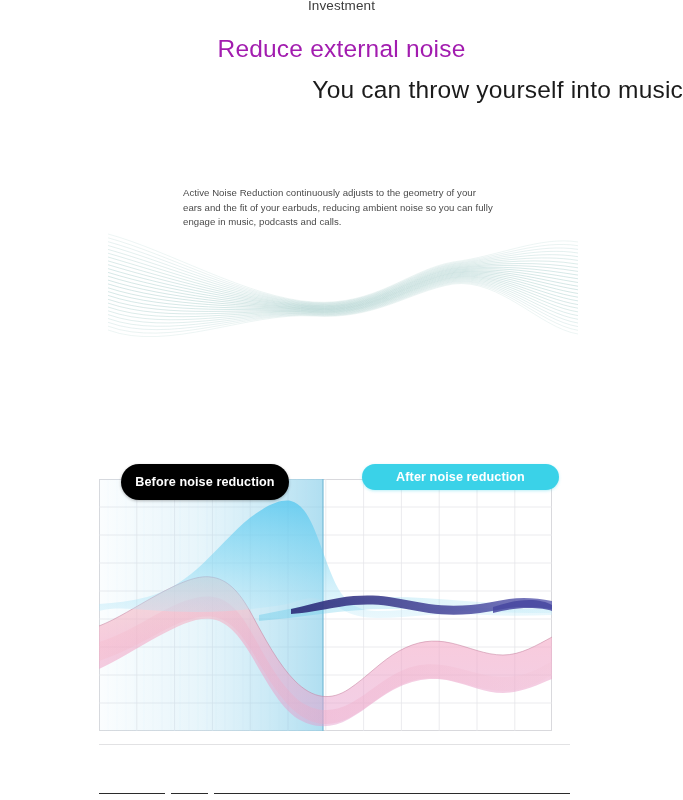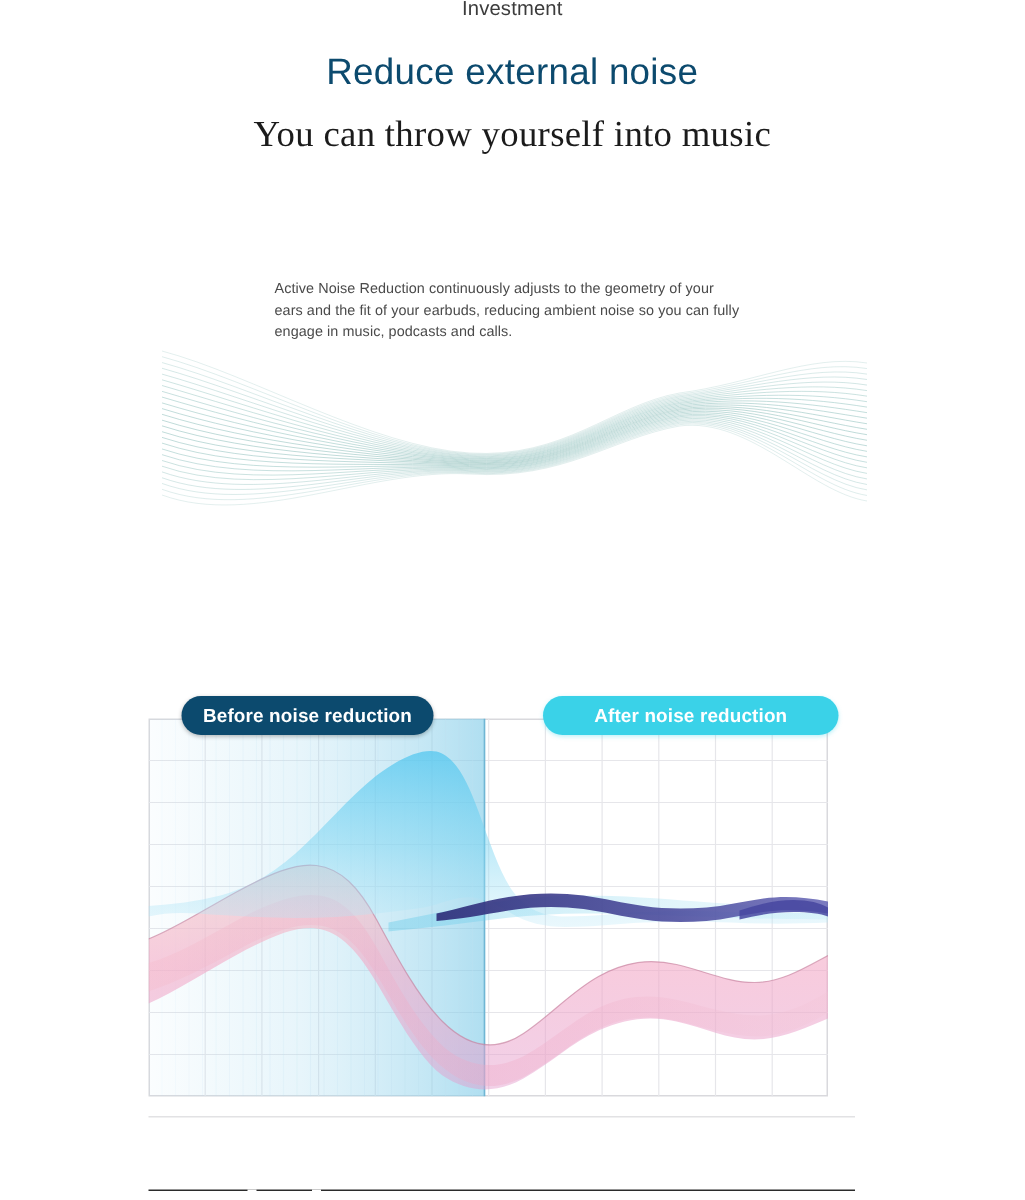--- a/index.html
+++ b/index.html
@@ -31,35 +31,34 @@
   }
   .headline-1 {
     position: absolute;
     top: 33px;
     left: 0;
     width: 683px;
     text-align: center;
     font-size: 24.5px;
     line-height: 32px;
     font-weight: 400;
-    color: #0c4a6e;
+    color: #a21caf;
     letter-spacing: .2px;
   }
   .headline-2 {
     position: absolute;
     top: 74px;
     left: 0;
     width: 683px;
-    text-align: center;
+    text-align: right;
     font-size: 24.5px;
     line-height: 32px;
     font-weight: 400;
     color: #1b1b1b;
     letter-spacing: .2px;
-    font-family: Liberation Serif, serif;
   }
   .body-copy {
     position: absolute;
     top: 152px;
     left: 183px;
     width: 310px;
     font-size: 9.6px;
     line-height: 14.6px;
     color: #4a4a4a;
     letter-spacing: .05px;
@@ -106,22 +105,22 @@
     white-space: nowrap;
     display: flex;
     align-items: center;
     justify-content: center;
     letter-spacing: .1px;
   }
   .pill-before {
     top: 464px;
     left: 121px;
     width: 168px;
-    height: 26px;
-    background: #0c4a6e;
+    height: 36px;
+    background: #000000;
     box-shadow: 0 1px 3px rgba(0,0,0,.28);
   }
   .pill-after {
     top: 464px;
     left: 362px;
     width: 197px;
     height: 26px;
     background: #3ad2e8;
     box-shadow: 0 1px 3px rgba(58,210,232,.35);
   }

